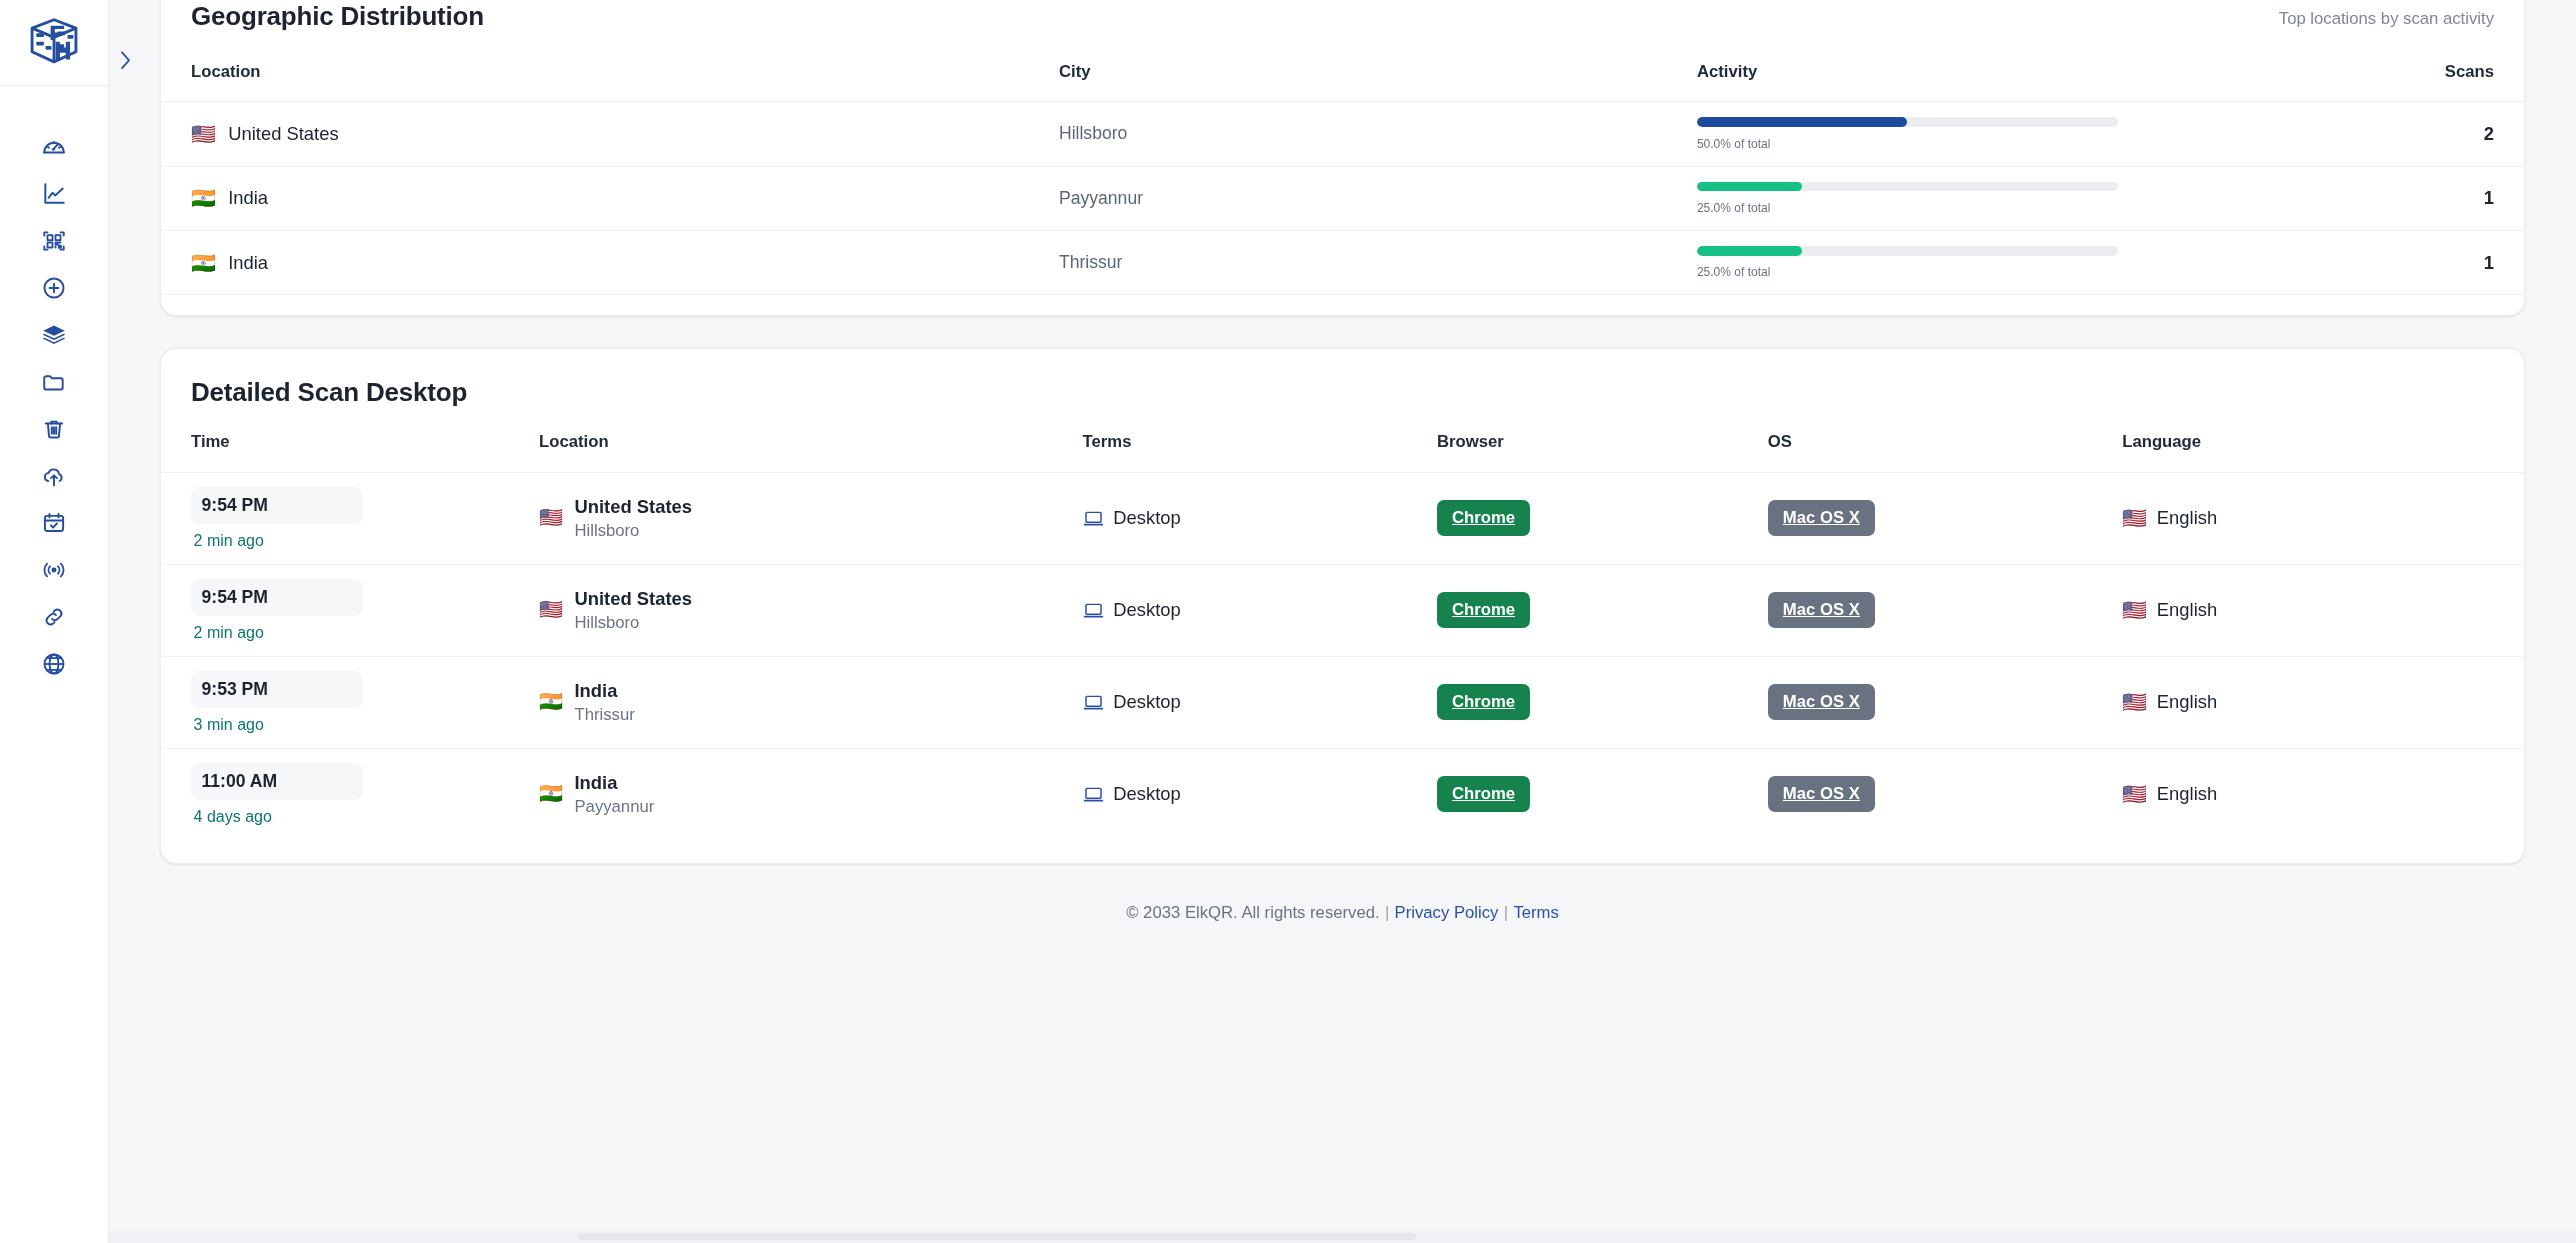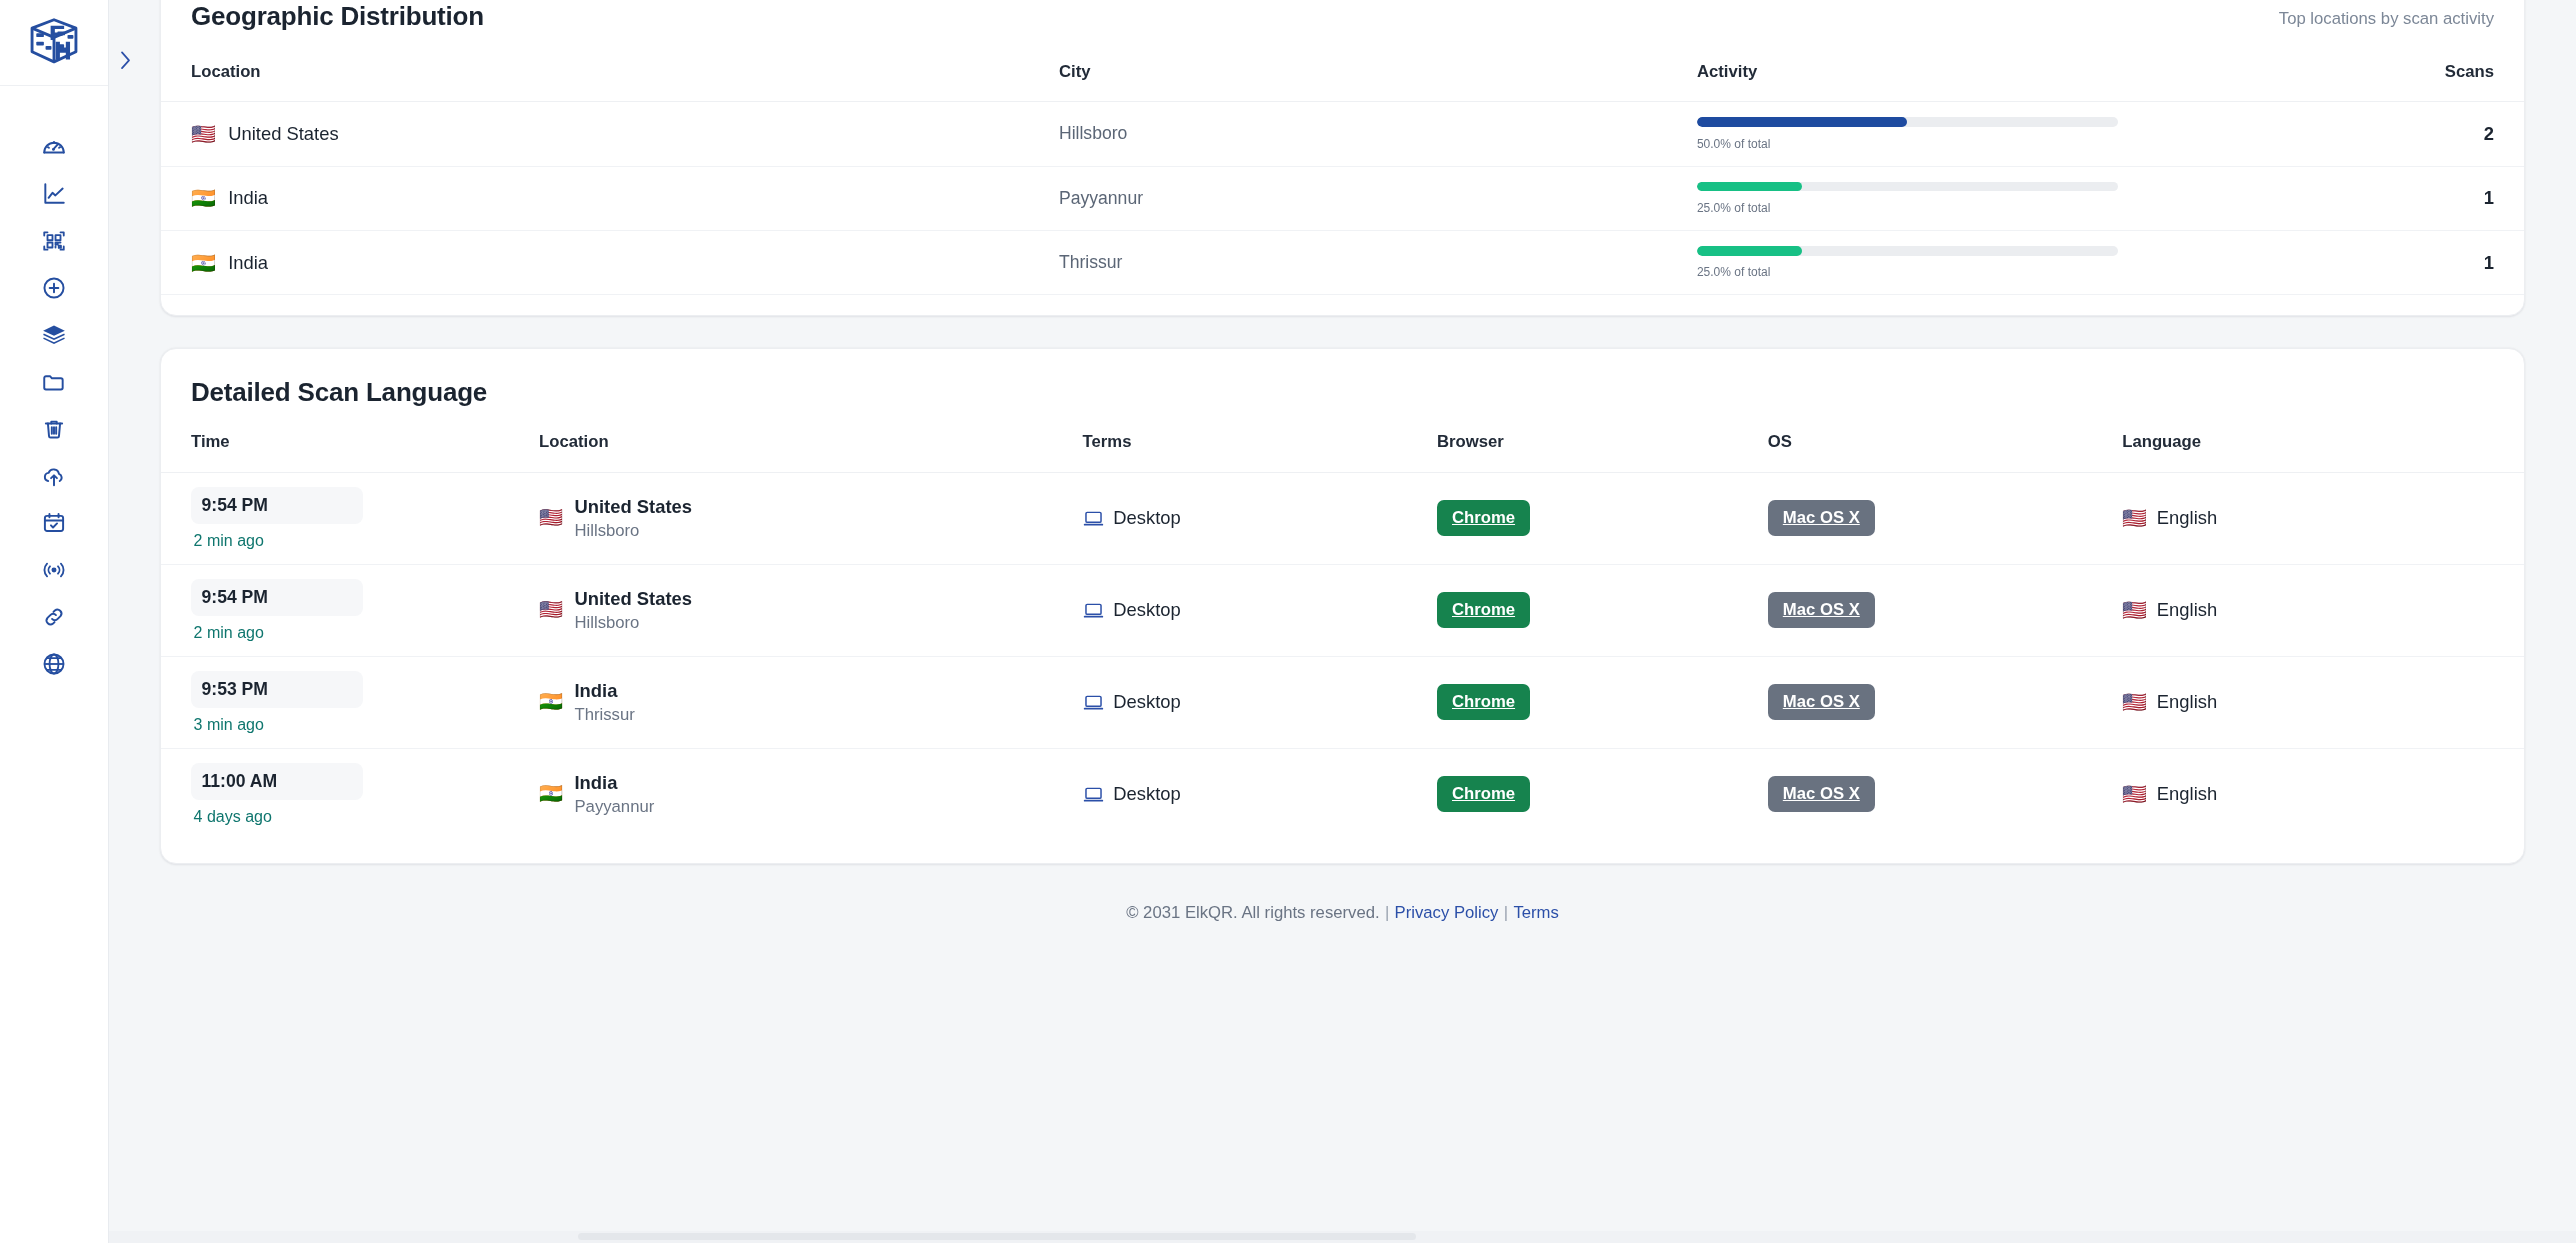--- a/index.html
+++ b/index.html
@@ -348,21 +348,21 @@
               <span class="scan-count">1</span>
             </td>
           </tr>
         </tbody>
       </table>
       <div style="height:19.3px"></div>
     </section>
 
     <section class="card hist-card">
       <div class="hist-head">
-        <div class="hist-title">Detailed Scan Language</div>
+        <div class="hist-title">Detailed Scan Desktop</div>
       </div>
 
       <table class="tbl">
         <thead>
           <tr>
             <th class="col-time">Time</th>
             <th class="col-loc">Location</th>
             <th class="col-dev">Terms</th>
             <th class="col-brw">Browser</th>
             <th class="col-os">OS</th>
@@ -501,21 +501,21 @@
                 <span>English</span>
               </div>
             </td>
           </tr>
         </tbody>
       </table>
       <div style="height:23px"></div>
     </section>
 
     <footer class="footer">
-      <span>© 2031 ElkQR. All rights reserved.</span><span class="sep">|</span><a href="#">Privacy Policy</a><span class="sep">|</span><a href="#">Terms</a>
+      <span>© 2033 ElkQR. All rights reserved.</span><span class="sep">|</span><a href="#">Privacy Policy</a><span class="sep">|</span><a href="#">Terms</a>
     </footer>
 
     <div class="hscroll">
       <div class="thumb"></div>
     </div>
   </main>
 </div>
 
 
 </body></html>

